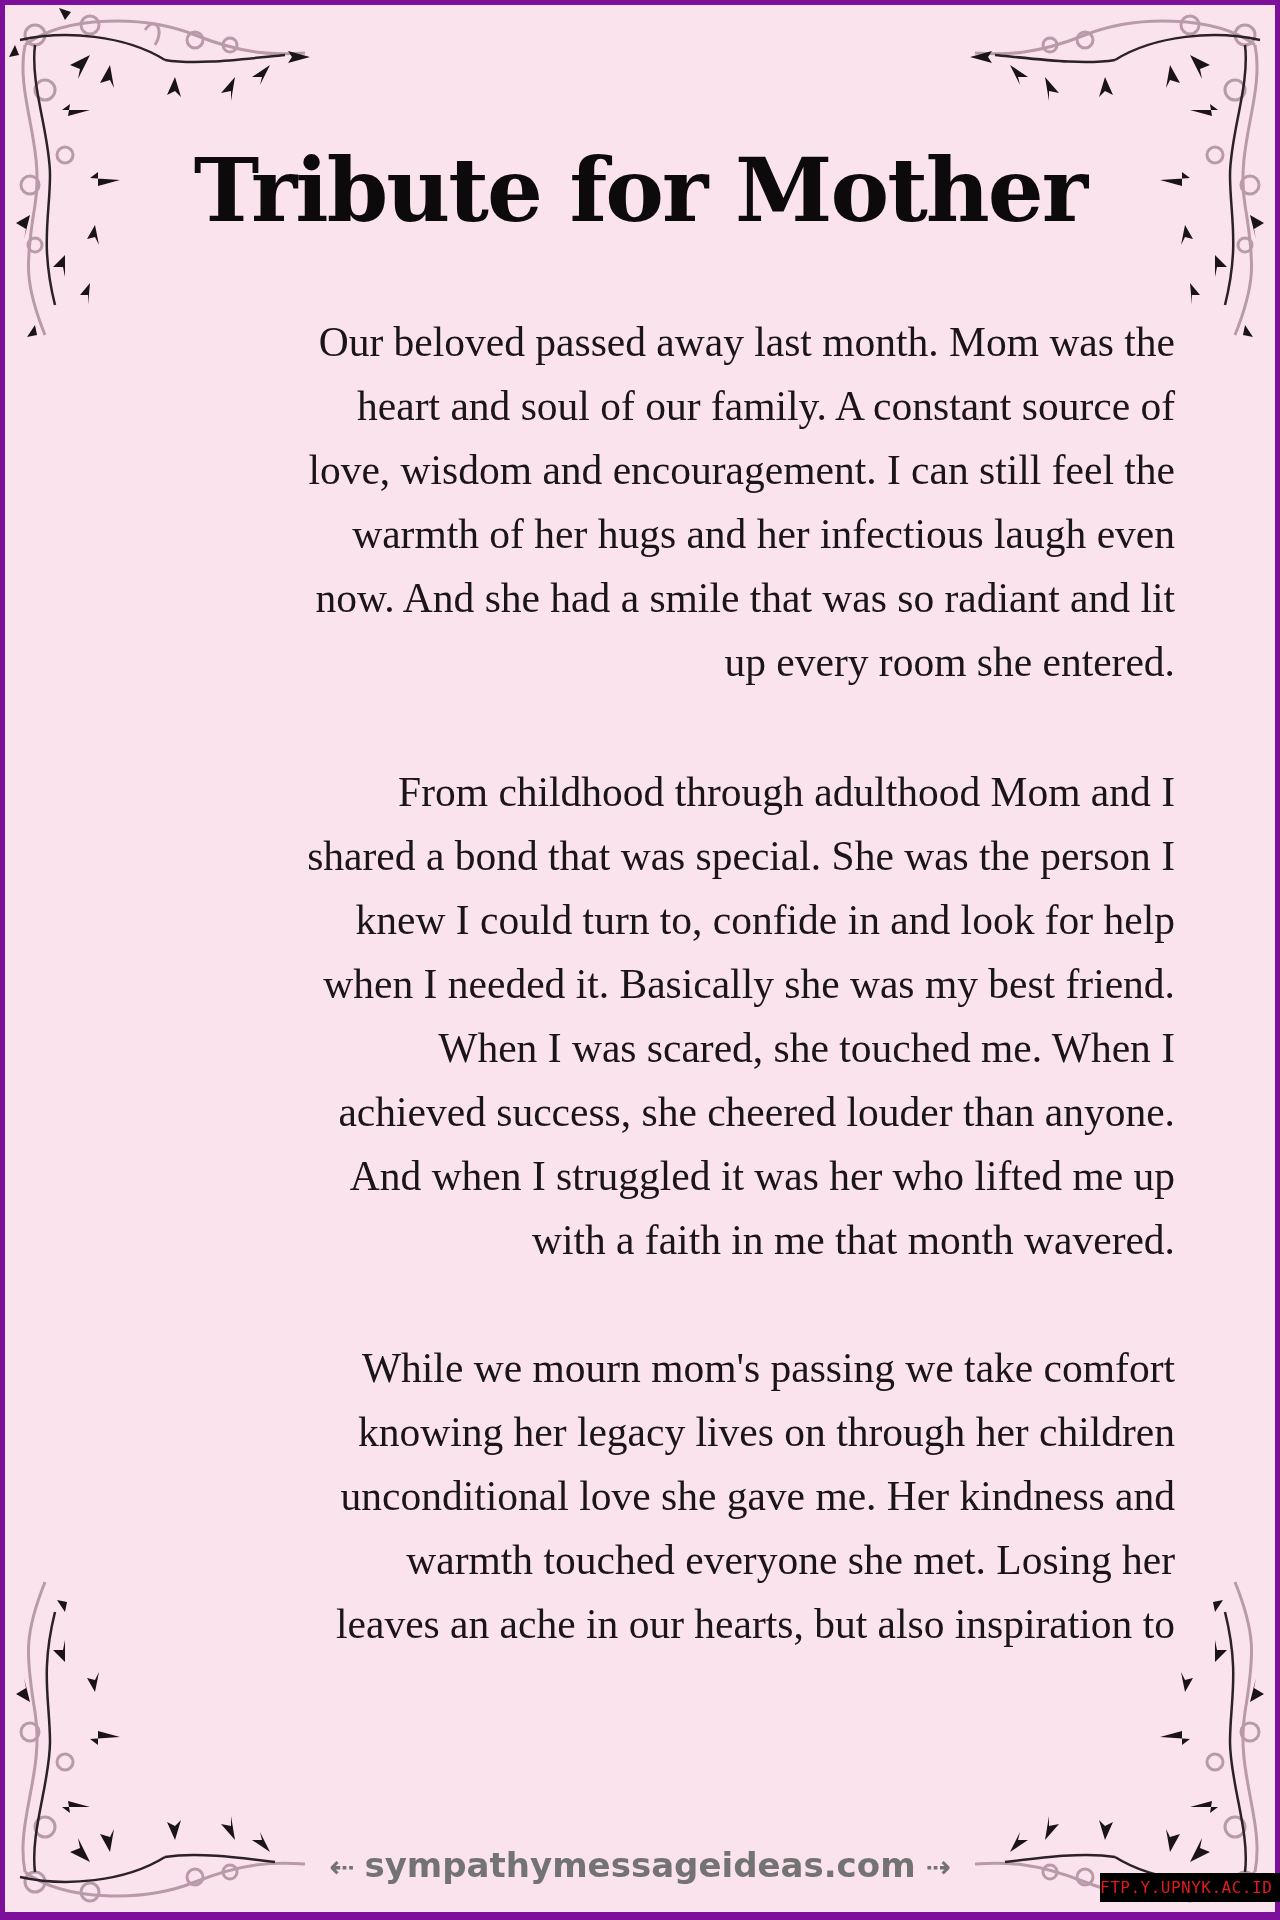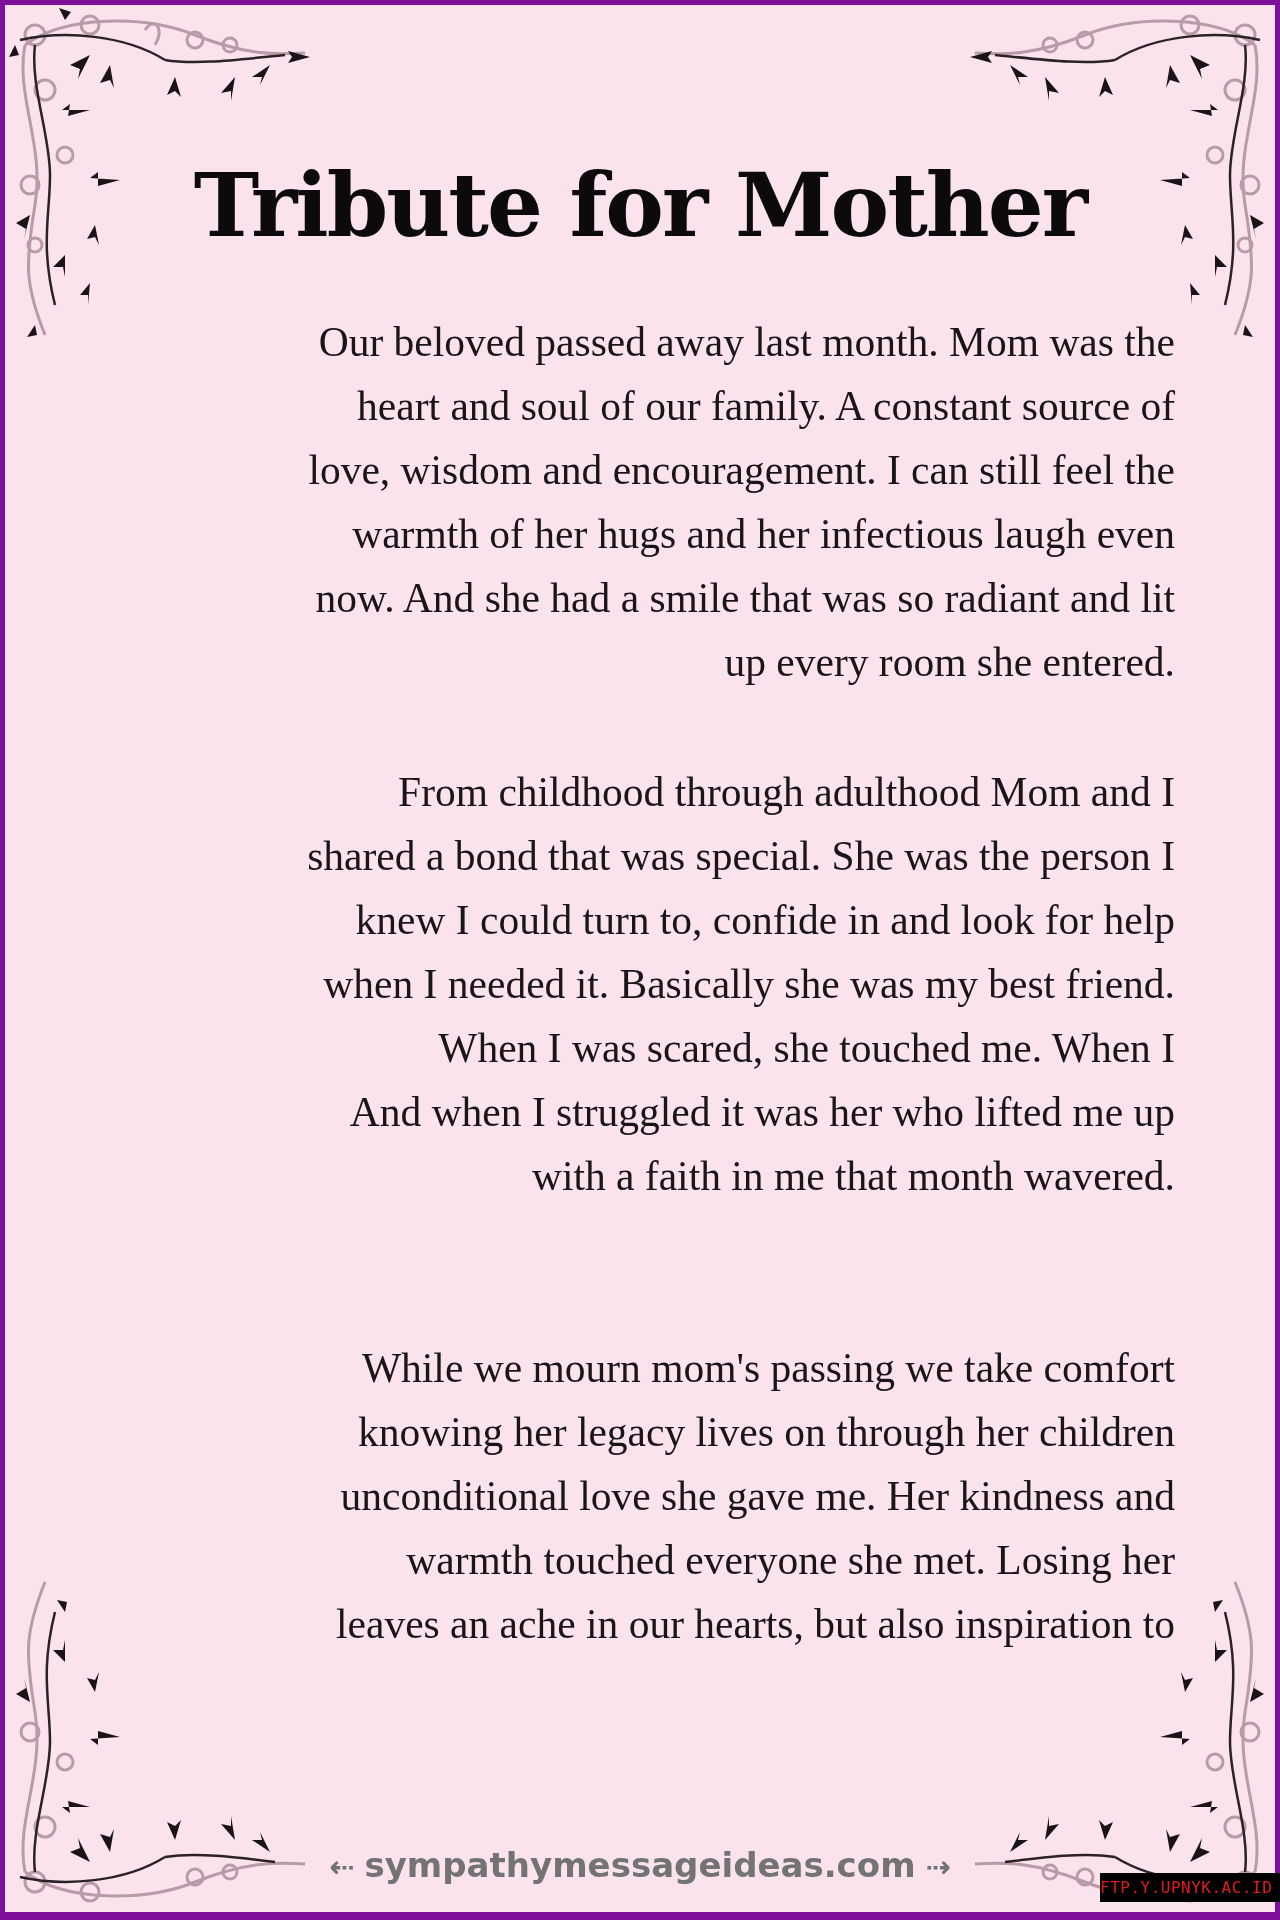--- a/index.html
+++ b/index.html
@@ -14,21 +14,21 @@
   }
   .title {
     position: absolute; left: 0; right: 0; top: 120px;
     text-align: center;
     font-family: "DejaVu Serif", serif;
     font-weight: bold;
     font-size: 88px;
     letter-spacing: -2px;
     color: #0c0a0b;
     line-height: 130px;
-    margin: 15px;
+    margin: 0;
   }
   .para {
     position: absolute; left: 100px; right: 100px;
     text-align: right;
     font-family: "Liberation Serif", serif;
     font-size: 41.5px;
     line-height: 64px;
     color: #1a1516;
     margin: 0;
   }
@@ -221,20 +221,21 @@
     <span>now. And she had a smile that was so radiant and lit</span>
     <span>up every room she entered.</span>
   </p>
 
   <p class="para p2">
     <span>From childhood through adulthood Mom and I</span>
     <span>shared a bond that was special. She was the person I</span>
     <span>knew I could turn to, confide in and look for help</span>
     <span>when I needed it. Basically she was my best friend.</span>
     <span>When I was scared, she touched me. When I</span>
+    <span>achieved success, she cheered louder than anyone.</span>
     <span>And when I struggled it was her who lifted me up</span>
     <span>with a faith in me that month wavered.</span>
   </p>
 
   <p class="para p3">
     <span>While we mourn mom's passing we take comfort</span>
     <span>knowing her legacy lives on through her children</span>
     <span>unconditional love she gave me. Her kindness and</span>
     <span>warmth touched everyone she met. Losing her</span>
     <span>leaves an ache in our hearts, but also inspiration to</span>

